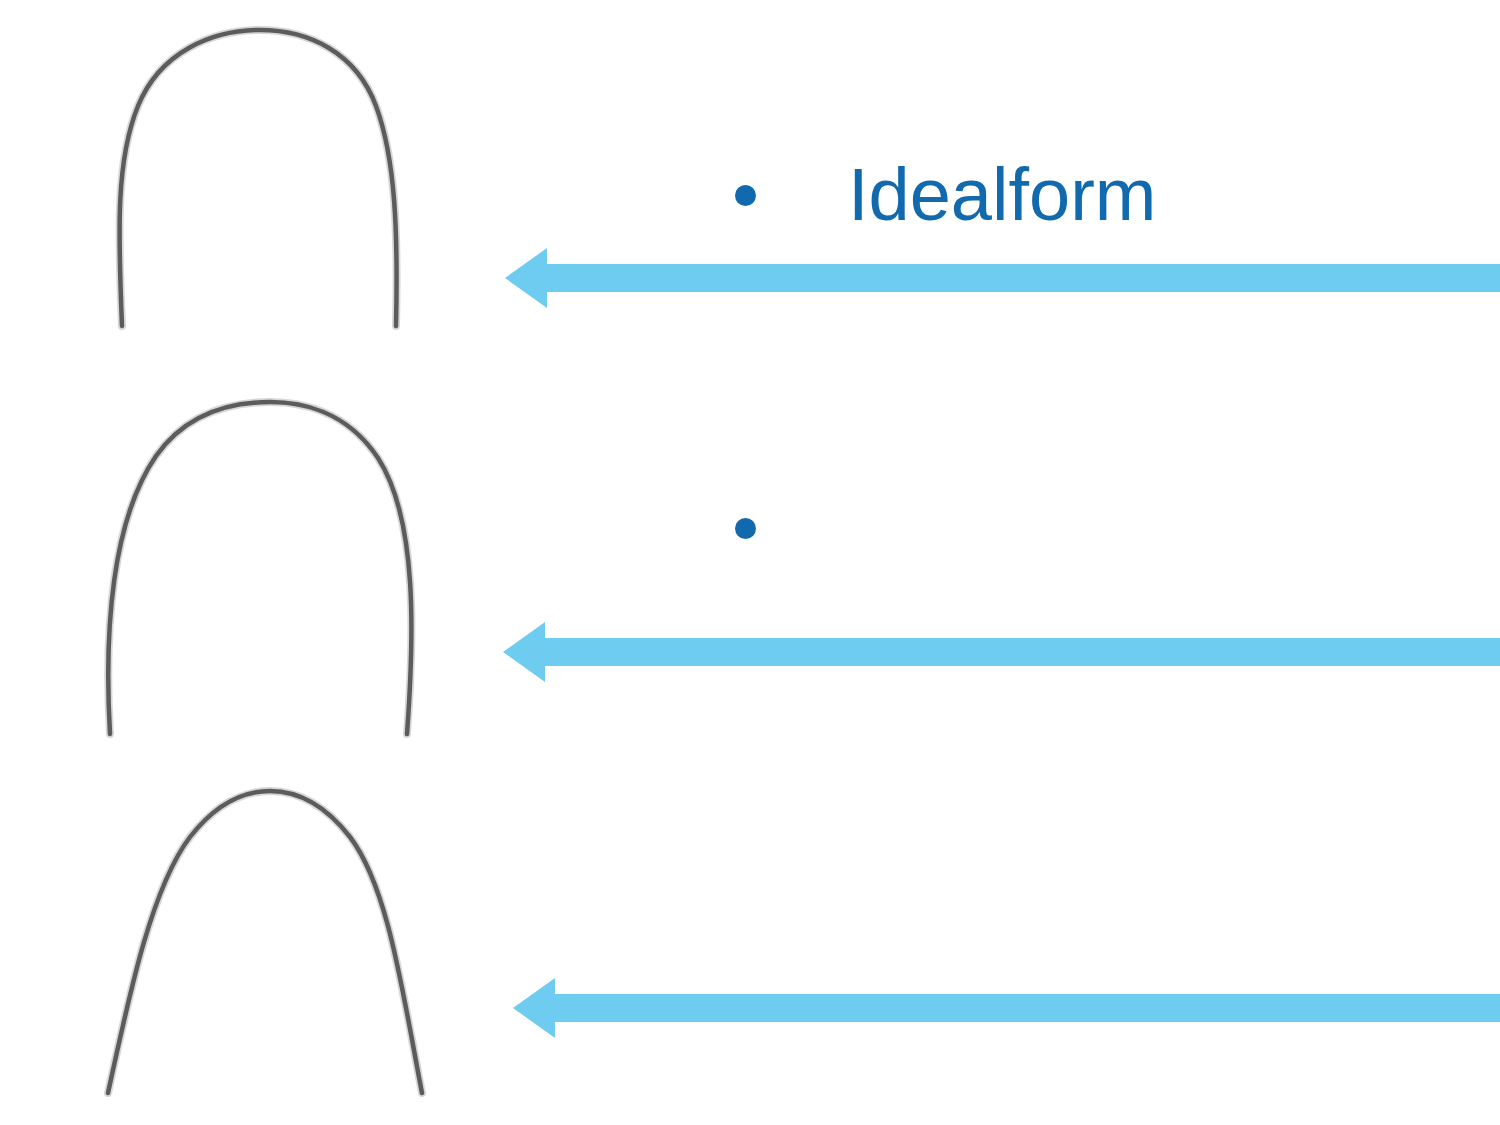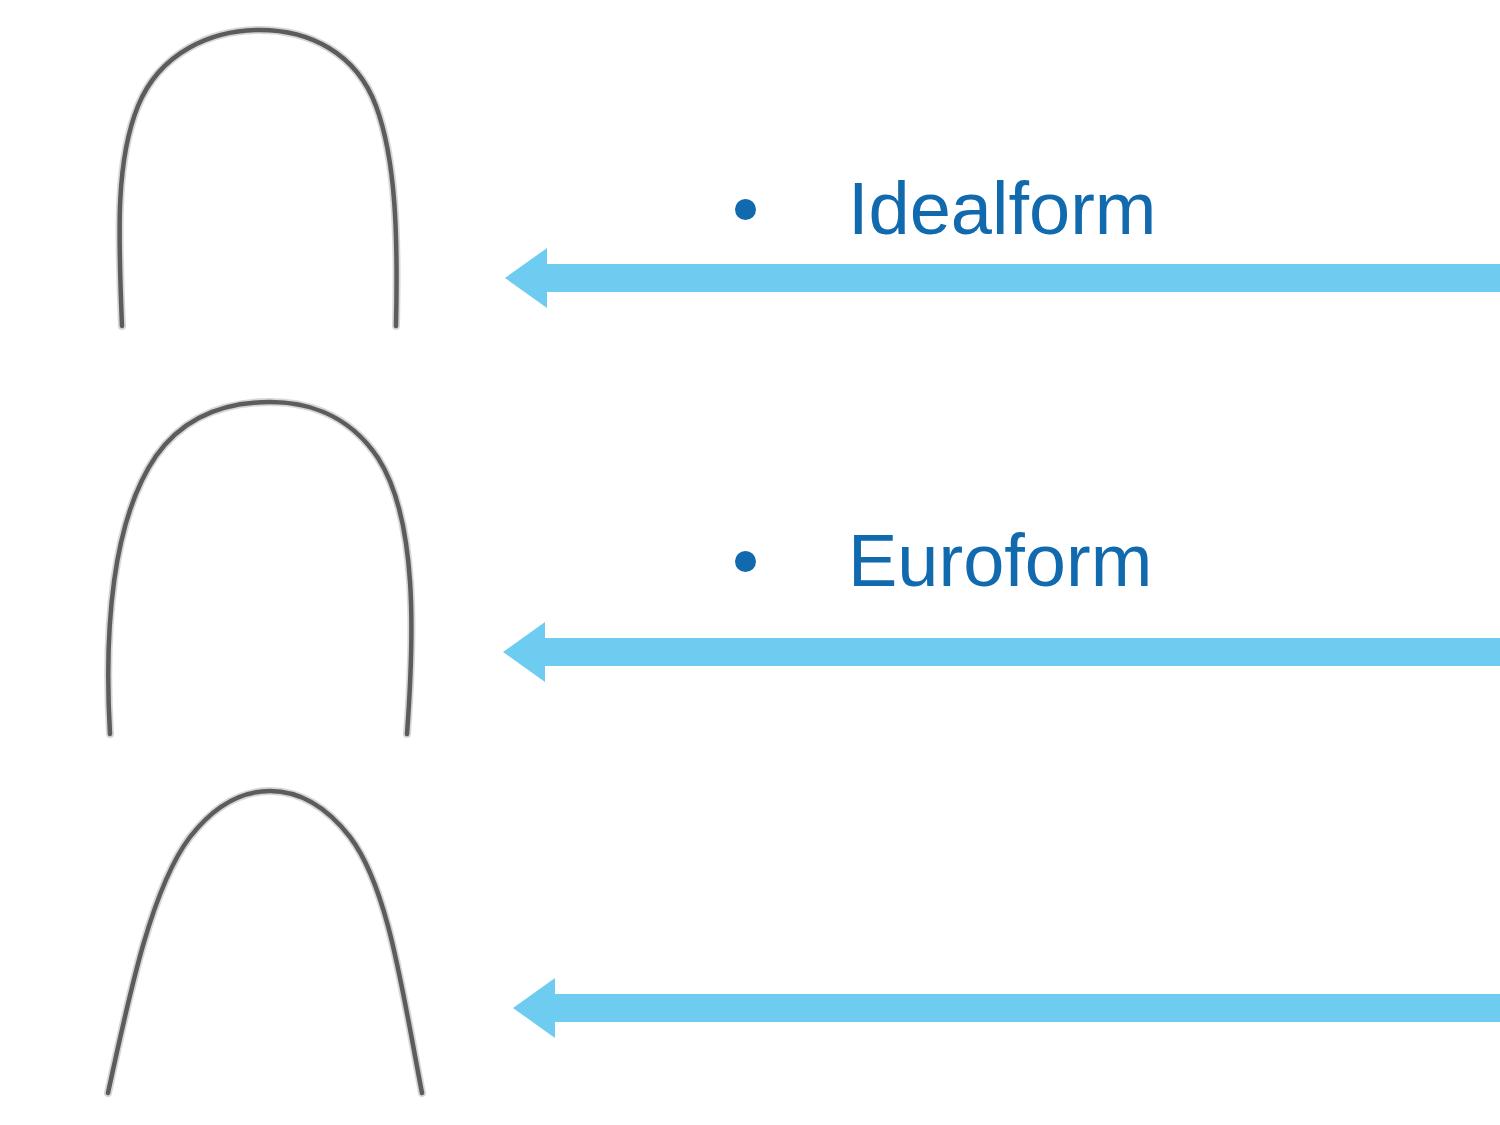--- a/index.html
+++ b/index.html
@@ -63,21 +63,21 @@
   #arrow-row-2 { top: 622px; left: 503px; }
   #arrow-row-3 { top: 978px; left: 513px; }
 
   
   .label-row {
     position: absolute;
     display: flex;
     align-items: center;
     white-space: nowrap;
   }
-  #label-row-1 { top: 166px; left: 735px; }
+  #label-row-1 { top: 152px; left: 735px; }
   #label-row-2 { top: 518px; left: 735px; }
   #label-row-3 { top: 880px; left: 735px; }
 
   .bullet-dot {
     width: 21px;
     height: 21px;
     border-radius: 50%;
     background: #1169AE;
     flex: 0 0 auto;
   }
@@ -139,21 +139,20 @@
 
   <div class="arrow-row" id="arrow-row-2">
     <svg viewBox="0 0 997 60" preserveAspectRatio="none">
       <path d="M 0 30 L 42 0 L 42 16 L 997 16 L 997 44 L 42 44 L 42 60 Z" fill="#6DCCF0"></path>
     </svg>
   </div>
 
   <div class="label-row" id="label-row-2">
     <span class="bullet-dot"></span>
     <span class="bullet-gap"></span>
-    <span class="label-text">Euroform</span>
   </div>
 
   <div class="arch-figure" id="arch-row-3">
     <svg viewBox="0 0 420 340" preserveAspectRatio="none">
       <path class="wire-path-soft" d="M 48 318
                C 70 216, 92 112, 130 62
                C 158 26, 186 16, 210 16
                C 234 16, 262 26, 290 62
                C 328 112, 342 214, 362 318"></path>
       <path class="wire-path" d="M 48 318

